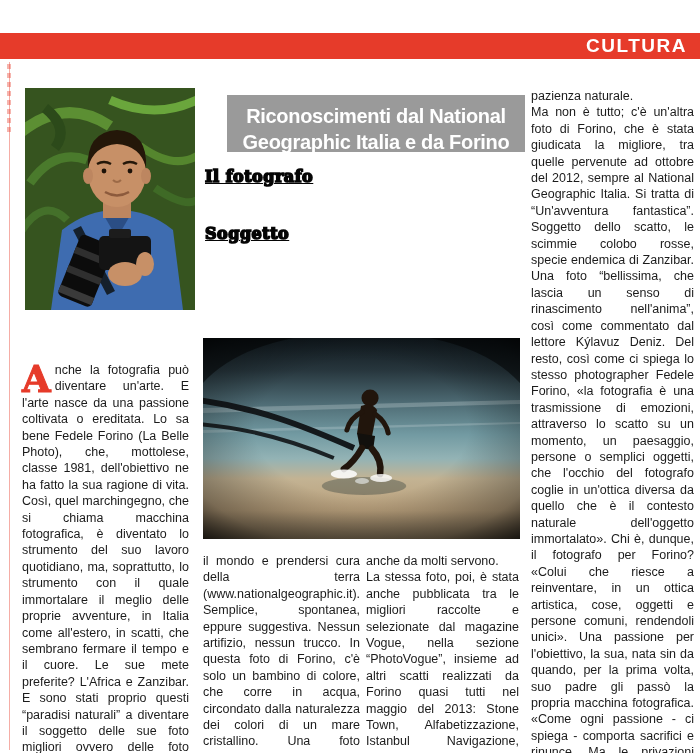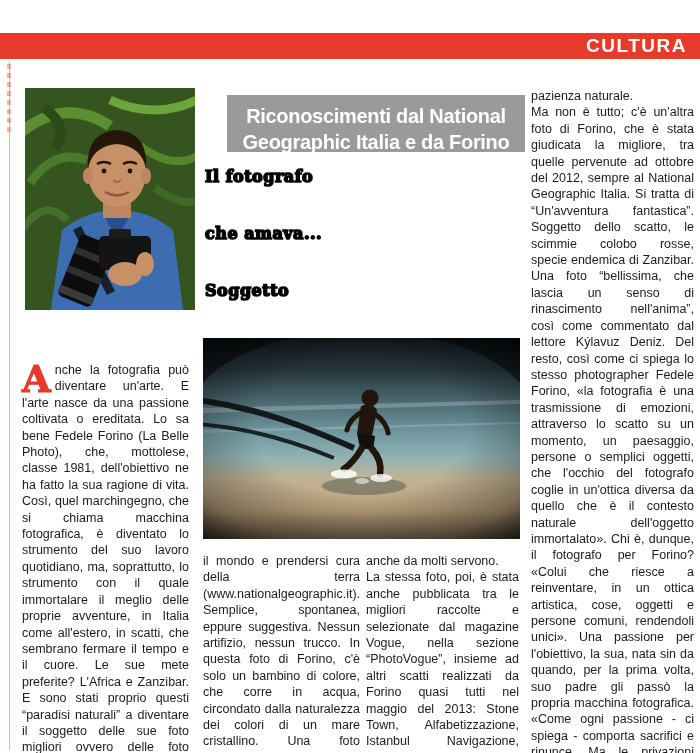--- a/index.html
+++ b/index.html
@@ -24,21 +24,21 @@
   .photo svg{display:block;width:100%;height:100%;}
 
   
   .kicker{position:absolute;left:210px;top:95px;width:298px;height:57px;background:#9a9a9a;
         color:#ffffff;text-align:center;font-weight:bold;font-size:20px;line-height:26px;
         letter-spacing:-.3px;padding-top:8px;box-sizing:border-box;margin-left:17px;}
 
   
   .headline{position:absolute;left:205px;top:148px;width:315px;
         font-family:"DejaVu Serif",serif;font-weight:bold;color:#050505;
-        font-size:47px;line-height:57px;letter-spacing:.5px;
+        font-size:47px;line-height:57px;letter-spacing:.5px;text-decoration:underline;
         -webkit-text-stroke:1.6px #050505;}
 
   
   .col{position:absolute;font-size:12.5px;line-height:16.4px;text-align:justify;
         color:#1b1b1b;}
   .col p{margin:0;}
   #col1{left:22px;top:362px;width:167px;}
   #col2{left:203px;top:553px;width:157px;}
   #col3{left:366px;top:553px;width:153px;}
   #col4{left:531px;top:88px;width:163px;}
@@ -99,21 +99,20 @@
     </svg>
   </div>
 
   <div class="kicker">
     <div>Riconoscimenti dal National</div>
     <div>Geographic Italia e da Forino</div>
   </div>
 
   <h1 class="headline" style="margin:0;font-size:inherit">
     <div>Il fotografo</div>
-    <div>che amava...</div>
     <div>Soggetto</div>
   </h1>
 
   <div class="photo" id="beach">
     <svg viewBox="0 0 315 201" preserveAspectRatio="none">
       <defs>
         <linearGradient id="sea" x1="0" y1="0" x2="0" y2="1">
           <stop offset="0" stop-color="#10181d"></stop>
           <stop offset=".16" stop-color="#27363d"></stop>
           <stop offset=".32" stop-color="#4d6a73"></stop>

